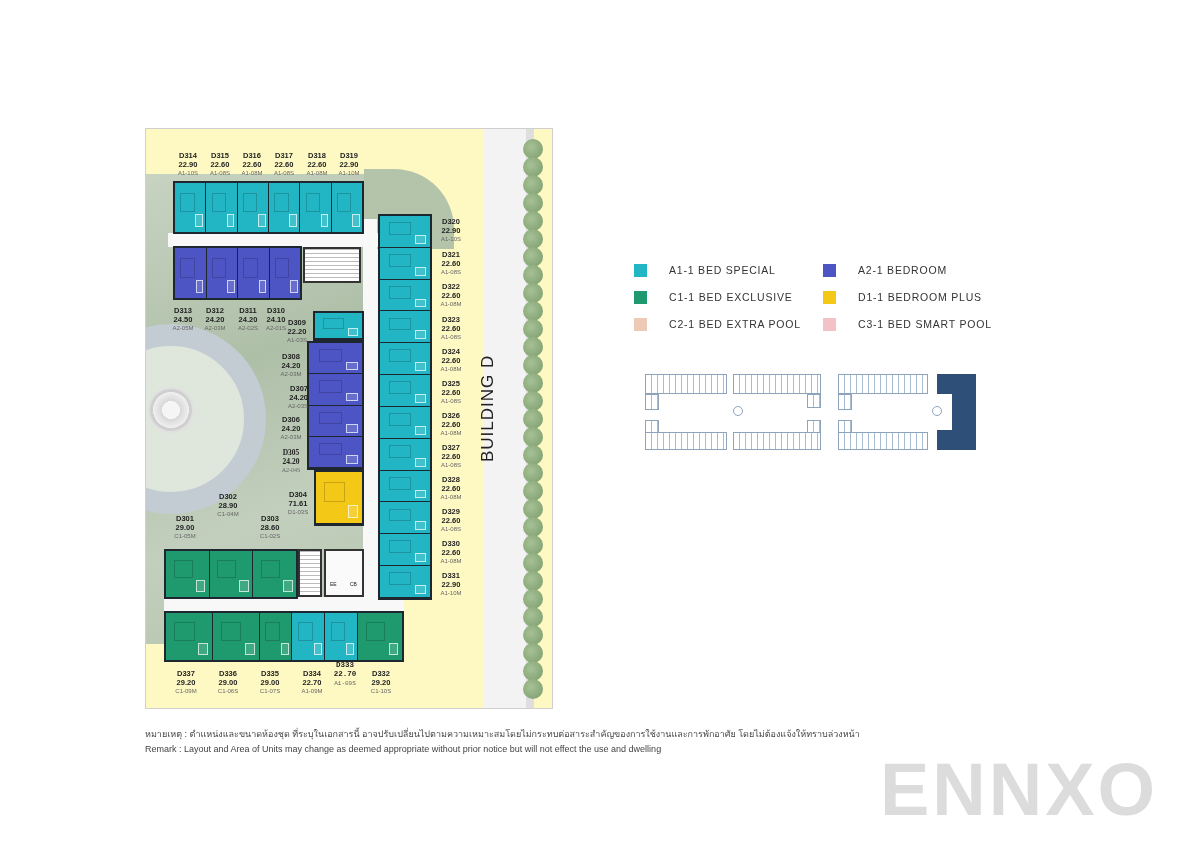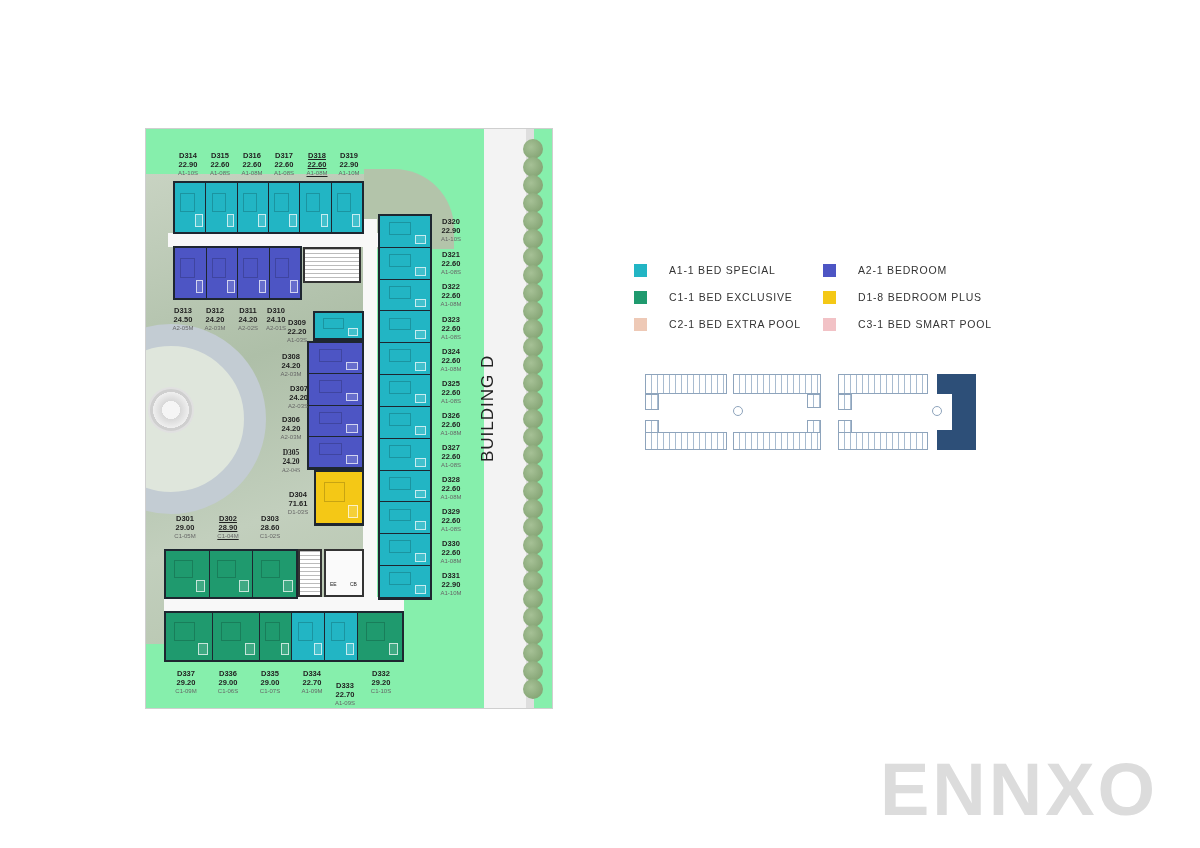--- a/index.html
+++ b/index.html
@@ -1,20 +1,20 @@
 <!DOCTYPE html>
 <html><head>
 <meta charset="utf-8">
 <style>
   * { box-sizing: border-box; margin: 0; padding: 0; }
   html, body { width: 1200px; height: 848px; background: #ffffff; overflow: hidden; }
   body { position: relative; font-family: "Liberation Sans", sans-serif; color: #222; }
 
   .plan { position: absolute; left: 145px; top: 128px; width: 408px; height: 581px;
-          background: #86efac; border: 1px solid #cfcfcf; overflow: hidden; }
+          background: #fef9c3; border: 1px solid #cfcfcf; overflow: hidden; }
   .green-area { position: absolute; background: #b9c7b3; }
   .garden { position: absolute; border-radius: 50%; }
   .road { position: absolute; background: #f2f2f2; }
   .tree { position: absolute; width: 20px; height: 20px; border-radius: 50%;
           background: radial-gradient(circle at 40% 40%, #a6c196, #7a9b6a); }
   .corridor { position: absolute; background: #f8f8f8; }
   .core { position: absolute; background: #fafafa; border: 2px solid #333; }
 
   .unit-block { position: absolute; display: flex; border: 2px solid #1e2630; }
   .unit-block.vert { flex-direction: column; }
@@ -178,21 +178,21 @@
   <div class="lbl" style="left:106px;top:22px;">
       <span class="code">D316</span>
       <span class="area">22.60</span>
       <span class="type">A1-08M</span>
     </div>
   <div class="lbl" style="left:138px;top:22px;">
       <span class="code">D317</span>
       <span class="area">22.60</span>
       <span class="type">A1-08S</span>
     </div>
-  <div class="lbl" style="left:171px;top:22px;text-decoration:underline;">
+  <div class="lbl" style="left:171px;top:22px;">
       <span class="code">D318</span>
       <span class="area">22.60</span>
       <span class="type">A1-08M</span>
     </div>
   <div class="lbl" style="left:203px;top:22px;">
       <span class="code">D319</span>
       <span class="area">22.90</span>
       <span class="type">A1-10M</span>
     </div>
 
@@ -307,21 +307,21 @@
       <span class="code">D331</span>
       <span class="area">22.90</span>
       <span class="type">A1-10M</span>
     </div>
 
   <div class="lbl" style="left:39px;top:385px;">
       <span class="code">D301</span>
       <span class="area">29.00</span>
       <span class="type">C1-05M</span>
     </div>
-  <div class="lbl" style="left:82px;top:385px;text-decoration:underline;">
+  <div class="lbl" style="left:82px;top:363px;">
       <span class="code">D302</span>
       <span class="area">28.90</span>
       <span class="type">C1-04M</span>
     </div>
   <div class="lbl" style="left:124px;top:385px;">
       <span class="code">D303</span>
       <span class="area">28.60</span>
       <span class="type">C1-02S</span>
     </div>
 
@@ -338,21 +338,21 @@
   <div class="lbl" style="left:124px;top:540px;">
       <span class="code">D335</span>
       <span class="area">29.00</span>
       <span class="type">C1-07S</span>
     </div>
   <div class="lbl" style="left:166px;top:540px;">
       <span class="code">D334</span>
       <span class="area">22.70</span>
       <span class="type">A1-09M</span>
     </div>
-  <div class="lbl" style="left:199px;top:552px;">
+  <div class="lbl" style="left:199px;top:532px;font-family:Liberation Mono, monospace;">
       <span class="code">D333</span>
       <span class="area">22.70</span>
       <span class="type">A1-09S</span>
     </div>
   <div class="lbl" style="left:235px;top:540px;">
       <span class="code">D332</span>
       <span class="area">29.20</span>
       <span class="type">C1-10S</span>
     </div>
 </div>
@@ -367,21 +367,21 @@
   <div class="legend-item" style="left:189px;top:0;">
     <span class="legend-swatch" style="background:#4d55c4"></span>
     <span class="legend-label">A2-1 BEDROOM</span>
   </div>
   <div class="legend-item" style="left:0;top:27px;">
     <span class="legend-swatch" style="background:#1f9a6e"></span>
     <span class="legend-label">C1-1 BED EXCLUSIVE</span>
   </div>
   <div class="legend-item" style="left:189px;top:27px;">
     <span class="legend-swatch" style="background:#f4c816"></span>
-    <span class="legend-label">D1-8 BEDROOM PLUS</span>
+    <span class="legend-label">D1-1 BEDROOM PLUS</span>
   </div>
   <div class="legend-item" style="left:0;top:54px;">
     <span class="legend-swatch" style="background:#eec9b6"></span>
     <span class="legend-label">C2-1 BED EXTRA POOL</span>
   </div>
   <div class="legend-item" style="left:189px;top:54px;justify-content:flex-end;">
     <span class="legend-swatch" style="background:#f2c2c6"></span>
     <span class="legend-label">C3-1 BED SMART POOL</span>
   </div>
 </div>
@@ -403,15 +403,17 @@
   <div class="kp-wing" style="left:198px;top:50px;width:14px;height:14px;"></div>
   <div class="kp-wing" style="left:198px;top:62px;width:90px;height:18px;"></div>
   <div class="kp-fountain" style="left:292px;top:36px;"></div>
 
   <div class="kp-active" style="left:297px;top:4px;width:26px;height:20px;"></div>
   <div class="kp-active" style="left:312px;top:4px;width:24px;height:76px;"></div>
   <div class="kp-active" style="left:297px;top:60px;width:26px;height:20px;"></div>
 </div>
 
 <div class="remark">
+  <div>หมายเหตุ : ตำแหน่งและขนาดห้องชุด ที่ระบุในเอกสารนี้ อาจปรับเปลี่ยนไปตามความเหมาะสมโดยไม่กระทบต่อสาระสำคัญของการใช้งานและการพักอาศัย โดยไม่ต้องแจ้งให้ทราบล่วงหน้า</div>
+  <div>Remark : Layout and Area of Units may change as deemed appropriate without prior notice but will not effect the use and dwelling</div>
 </div>
 
 <div class="watermark">ENNXO</div>
 
 </body></html>

